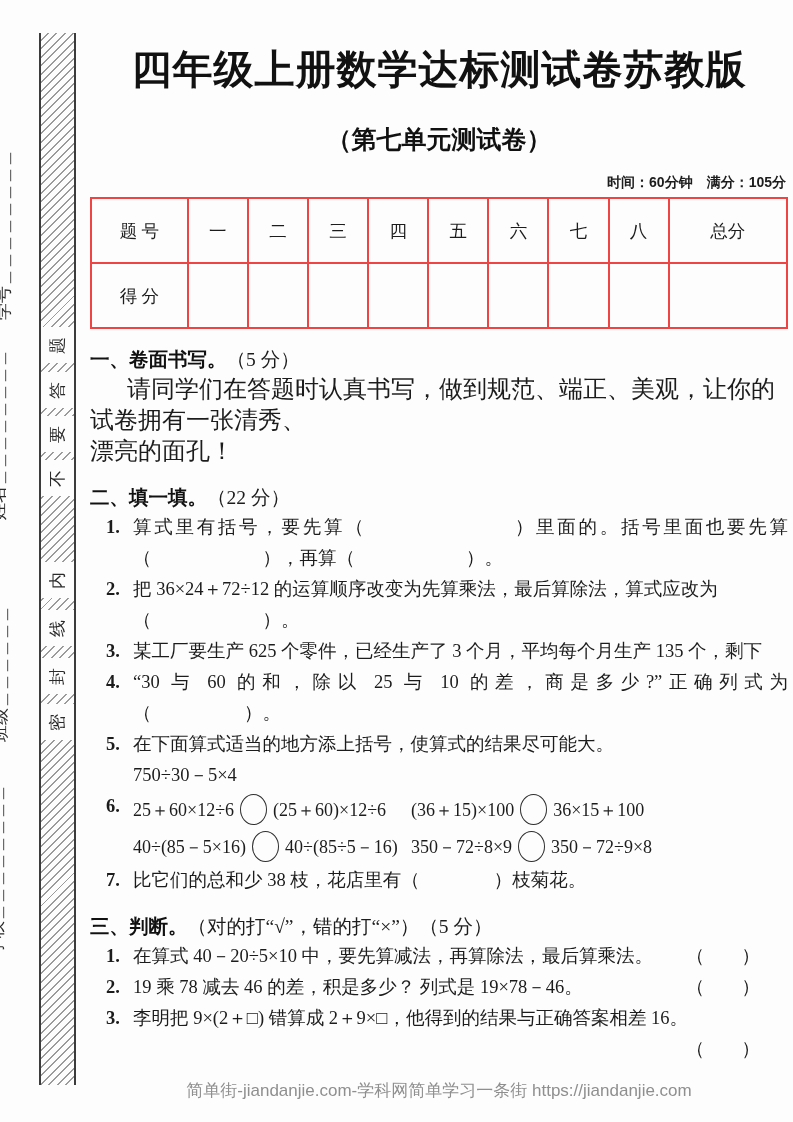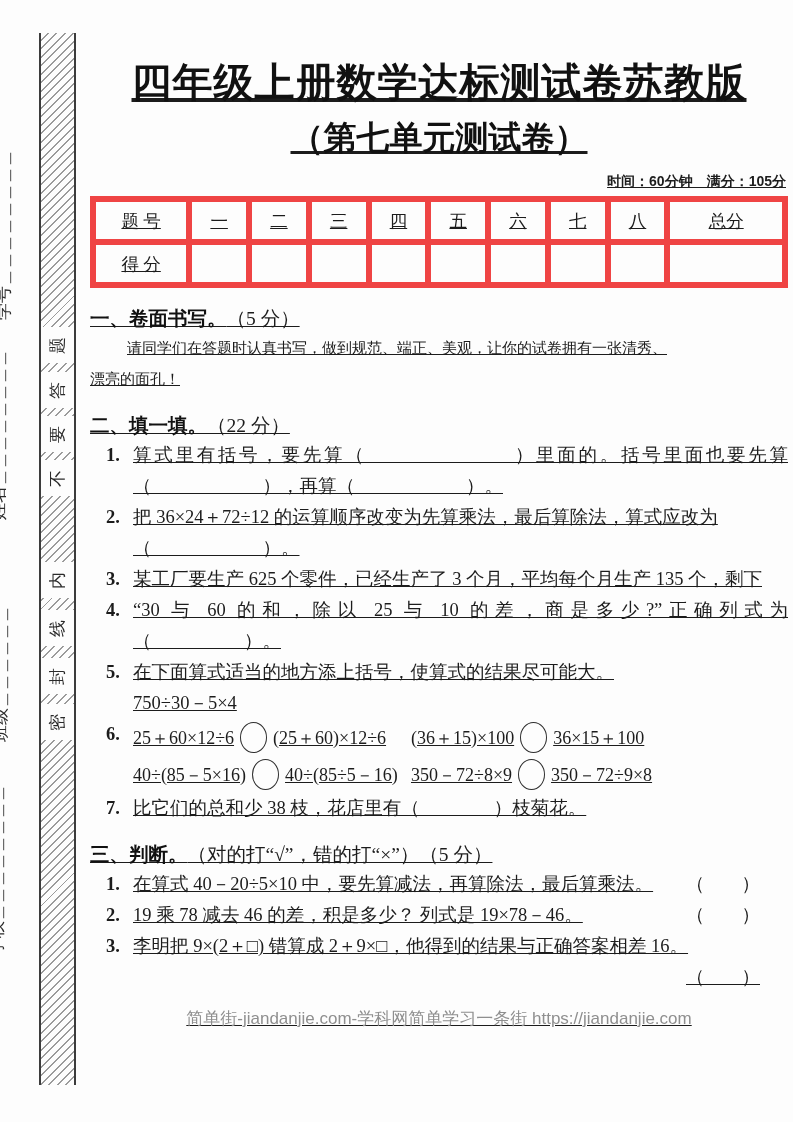--- a/index.html
+++ b/index.html
@@ -26,52 +26,52 @@
     font-family:"Liberation Serif","DejaVu Serif",serif;
   }
   .side-label{
     position:absolute;height:22px;line-height:22px;white-space:nowrap;
     font-size:17px;color:#2a2a2a;
     transform-origin:0 100%;transform:rotate(-90deg);
     font-family:"Liberation Serif","DejaVu Serif",serif;
   }
 
   
-  .content{position:absolute;left:90px;top:14px;width:698px;text-decoration:underline;}
+  .content{position:absolute;left:90px;top:1px;width:698px;}
   .title{
     margin:44px 0 0;text-align:center;font-size:40px;line-height:48px;
     font-weight:900;letter-spacing:1px;color:#111;
     font-family:"Liberation Sans","DejaVu Sans",sans-serif;
   }
   .subtitle{
-    margin:12px 0 0;text-align:center;font-size:33px;line-height:40px;
+    margin:26px 0 0;text-align:center;font-size:25px;line-height:40px;
     font-weight:800;color:#111;
     font-family:"Liberation Sans","DejaVu Sans",sans-serif;
   }
   .meta{
     margin:15px 2px 5px 0;text-align:right;font-size:14px;font-weight:700;
     font-family:"Liberation Sans","DejaVu Sans",sans-serif;
   }
   table.score-table{
     border-collapse:collapse;width:100%;table-layout:fixed;
     font-size:17.5px;
   }
   table.score-table td{
-    border:6px solid #ef4444;height:37px;text-align:center;vertical-align:middle;
-    padding:0;
+    border:2px solid #ef4444;height:37px;text-align:center;vertical-align:middle;
+    padding:13px;
   }
   col.cl{width:95px;} col.cn{width:59px;} col.ct{width:116px;}
 
   .sec-head{margin-top:16px;font-size:19.5px;line-height:29px;}
   .sec-title{
     font-weight:800;color:#111;
     font-family:"Liberation Sans","DejaVu Sans",sans-serif;
   }
   .sec-score{font-weight:400;}
-  .para{font-size:15px;line-height:31px;}
+  .para{font-size:24px;line-height:31px;}
   .indent{text-indent:37px;}
 
   .q{position:relative;padding-left:43px;font-size:18.5px;line-height:31px;}
   .qnum{position:absolute;left:16px;font-weight:700;}
   .just{text-align:justify;text-align-last:justify;}
   .expr{padding-left:43px;font-size:18.5px;line-height:31px;}
 
   .cmprow{display:flex;align-items:center;height:37px;padding-left:43px;font-size:18px;}
   .cmpcell{display:flex;align-items:center;white-space:nowrap;width:278px;flex:none;}
   .cmpcell:last-child{width:auto;justify-content:flex-end;}

